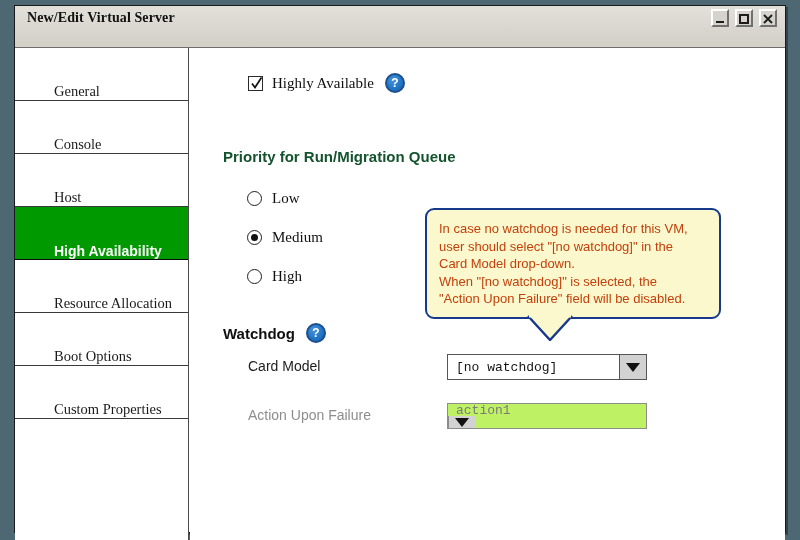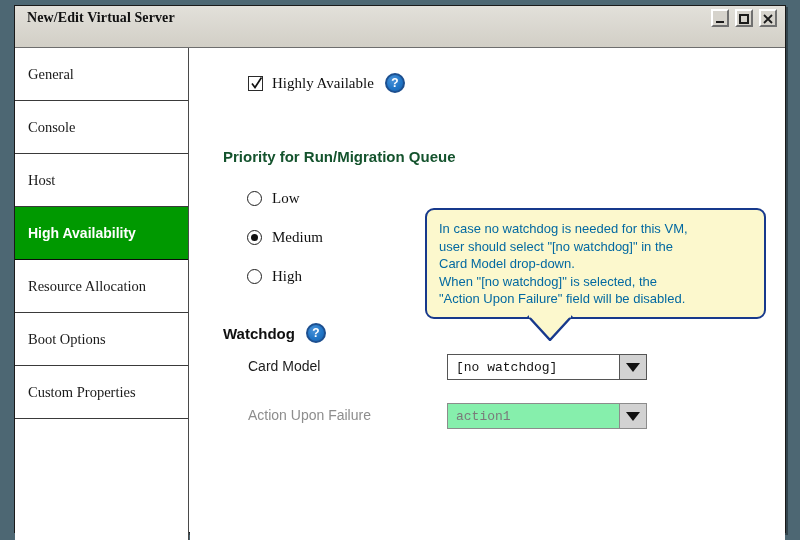--- a/index.html
+++ b/index.html
@@ -70,22 +70,22 @@
     left: 0; top: 0;
     width: 174px; height: 100%;
     background: #ffffff;
     border-right: 1px solid #4a4a4a;
     box-sizing: border-box;
   }
   .nav-item {
     position: relative;
     height: 53px;
     display: flex;
-    align-items: center;
-    padding-left: 13px;
+    align-items: flex-end;
+    padding-left: 39px;
     box-sizing: border-box;
     border-bottom: 1px solid #3a3a3a;
     font-family: "Liberation Serif", serif;
     font-size: 14.5px;
     color: #1a1a1a;
     background: #ffffff;
     white-space: nowrap;
   }
   .nav-item.selected {
     background: #009900;
@@ -238,45 +238,46 @@
   }
   .dropdown .dd-arrow {
     width: 26px;
     background: #d2d2d2;
     border-left: 1.5px solid #555555;
     display: flex;
     align-items: center;
     justify-content: center;
   }
   .dropdown.disabled {
-    background: #86efac;
+    background: #bef264;
     border-color: #8c8c8c;
+    flex-direction: column;
   }
   .dropdown.disabled .dd-value { color: #7a7a7a; }
   .dropdown.disabled .dd-arrow {
     background: #d2d2d2;
     border-left: 1.5px solid #8c8c8c;
   }
   #dd-card-model { top: 306px; }
   #dd-action     { top: 355px; }
 
   
   #tooltip {
     position: absolute;
     left: 235px; top: 160px;
-    width: 341px;
+    width: 296px;
     background: #fcf8cd;
     border: 2px solid #17398c;
     border-radius: 9px;
     box-sizing: border-box;
     padding: 10px 12px 9px 12px;
     font-family: "Liberation Sans", sans-serif;
     font-size: 13px;
     line-height: 17.5px;
-    color: #0369a1;
+    color: #c2410c;
     z-index: 20;
   }
   #tooltip p { margin: 0; white-space: nowrap; }
   #tooltip-tail {
     position: absolute;
     left: 100px; top: 100%;
     margin-top: -2px;
     width: 46px; height: 26px;
     z-index: 21;
   }

